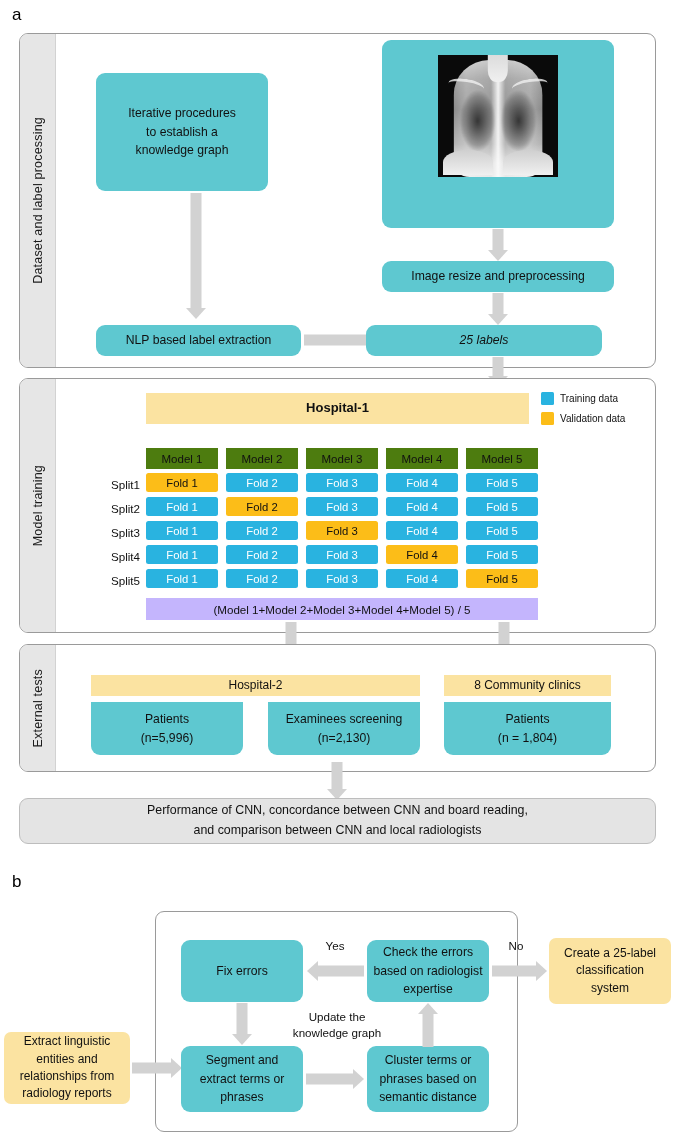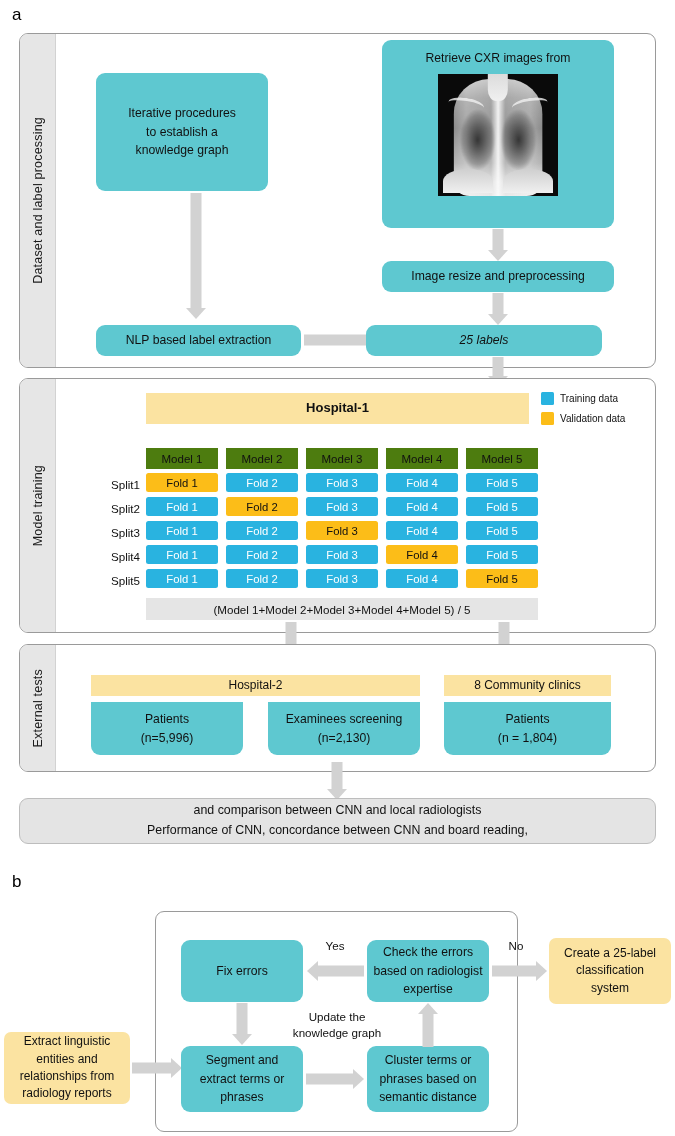--- a/index.html
+++ b/index.html
@@ -40,21 +40,21 @@
     display:flex;align-items:center;justify-content:center;
     text-align:center;font-size:12px;color:#111;line-height:1.45;
   }
   .yellow.round{border-radius:7px;}
   .grey-box{
     background:#e4e4e4;border:1px solid #bdbdbd;border-radius:9px;
     display:flex;align-items:center;justify-content:center;
     text-align:center;font-size:12.4px;color:#111;line-height:1.6;
   }
   .grey-flat{
-    background:#e5e5e5;
+    background:#c4b5fd;
     display:flex;align-items:center;justify-content:center;
     text-align:left;font-size:11.6px;color:#111;
   }
 
   
   .arr-down,.arr-up,.arr-right,.arr-left{position:absolute;}
   .arr-down .shaft,.arr-up .shaft{
     position:absolute;left:50%;transform:translateX(-50%);
     width:11px;background:#d2d2d2;
   }
@@ -157,21 +157,20 @@
   </div>
 </div>
 
 <div class="abs arr-down" style="left:185px;top:193px;width:22px;height:126px;">
   <div class="shaft" style="top:0;height:115px;"></div>
   <div class="head"></div>
 </div>
 
 <div class="abs teal" style="left:382px;top:40px;width:232px;height:188px;align-items:flex-start;">
   <div style="width:100%;padding-top:9px;">
-    <div>Retrieve CXR images from</div>
     <div class="cxr" style="margin:6px auto 0;width:120px;height:122px;">
       <div class="torso"></div>
       <div class="neck"></div>
       <div class="clav l"></div>
       <div class="clav r"></div>
       <div class="diaph l"></div>
       <div class="diaph r"></div>
     </div>
   </div>
 </div>
@@ -382,22 +381,22 @@
   </div>
 </div>
 
 <div class="abs arr-down" style="left:326px;top:762px;width:22px;height:38px;">
   <div class="shaft" style="top:0;height:27px;"></div>
   <div class="head"></div>
 </div>
 
 <div class="abs grey-box" style="left:19px;top:798px;width:637px;height:46px;">
   <div>
+    <div>Performance of CNN, concordance between CNN and board reading,</div>
     <div>and comparison between CNN and local radiologists</div>
-    <div>Performance of CNN, concordance between CNN and board reading,</div>
   </div>
 </div>
 
 <div class="abs panel-letter" style="left:12px;top:873px;">b</div>
 
 <div class="abs loopbox" style="left:155px;top:911px;width:363px;height:221px;"></div>
 
 <div class="abs yellow round" style="left:4px;top:1032px;width:126px;height:72px;">
   <div>
     <div>Extract linguistic</div>

